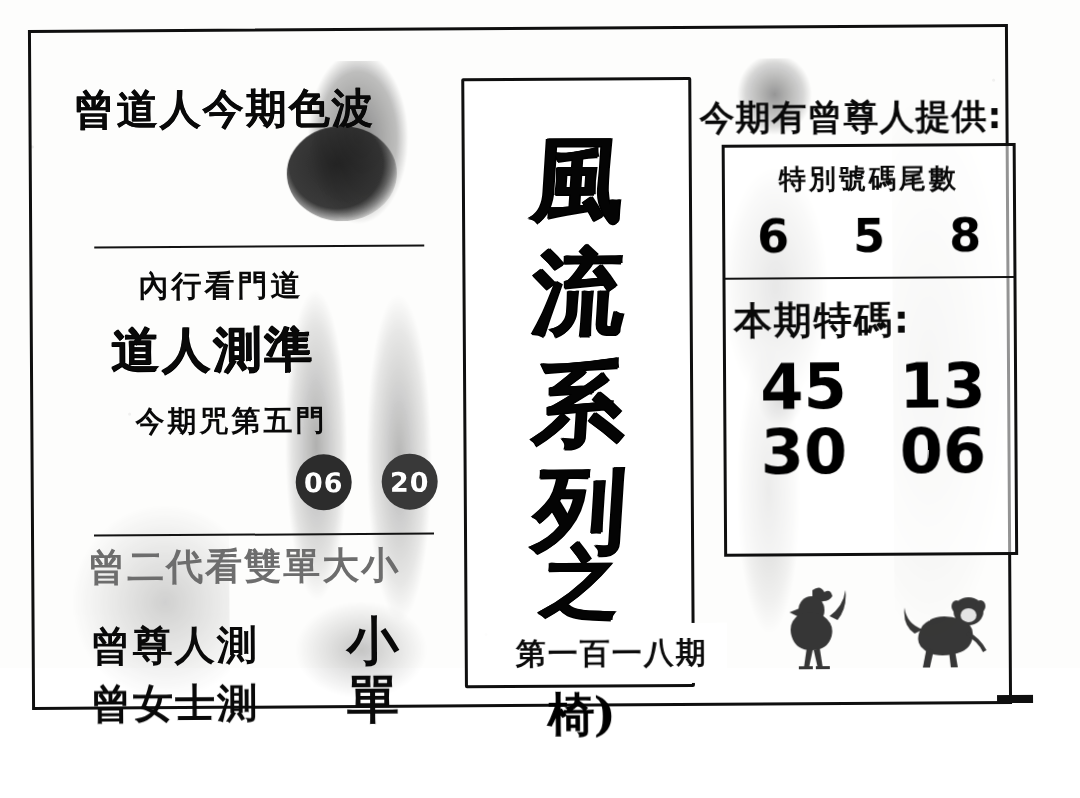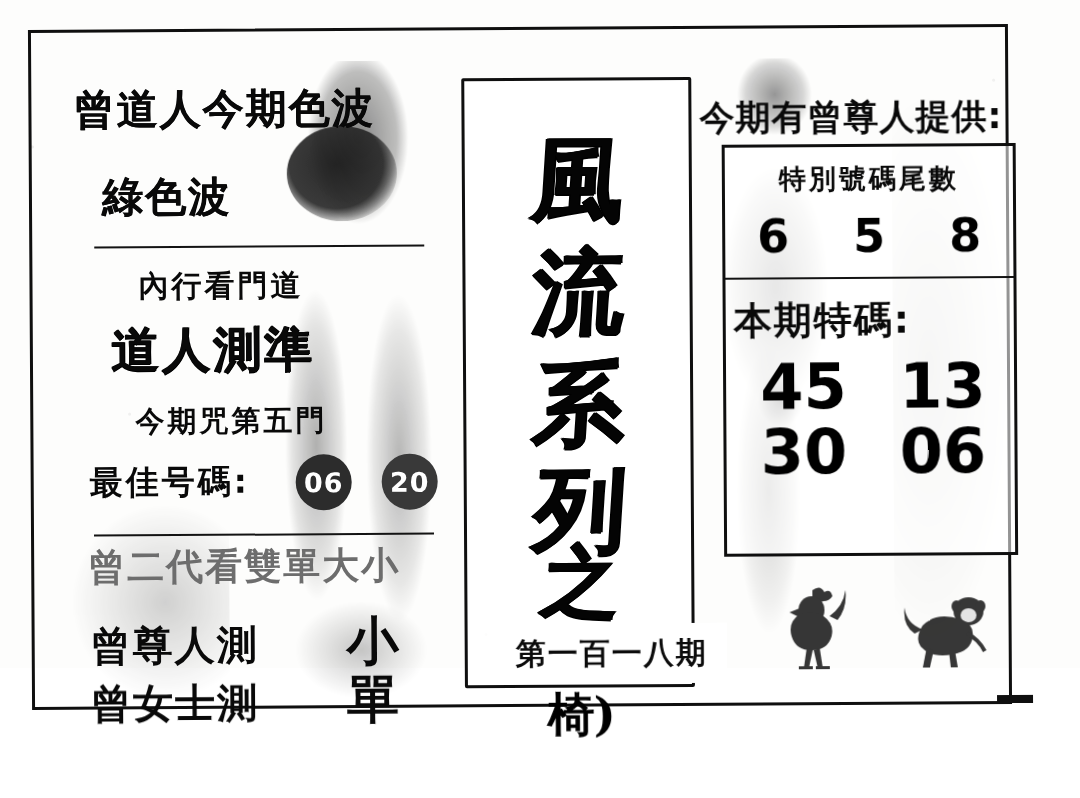--- a/index.html
+++ b/index.html
@@ -243,31 +243,29 @@
       <div class="photo ph-legs"></div>
       <div class="photo ph-figure"></div>
       <div class="photo ph-dark-blob"></div>
       <div class="photo ph-shadow-l"></div>
       <div class="photo ph-shadow-r"></div>
 
       <div id="left-col">
 
         <div class="cn l-head">曾道人今期色波</div>
 
-        <div class="cn l-head2">綠色波</div>
 
         <div class="rule rule-1"></div>
 
         <div class="cn l-sub1">內行看門道</div>
 
         <div class="cn l-big">道人測準</div>
 
         <div class="cn l-sub2">今期咒第五門</div>
 
-        <div class="cn l-best-label">最佳号碼:</div>
 
         <div class="ball ball-1">06</div>
         <div class="ball ball-2">20</div>
 
         <div class="rule rule-2"></div>
 
         <div class="cn l-gray">曾二代看雙單大小</div>
 
         <div class="cn l-row l-row-a">曾尊人測</div>
         <div class="cn l-ans-a">小</div>

